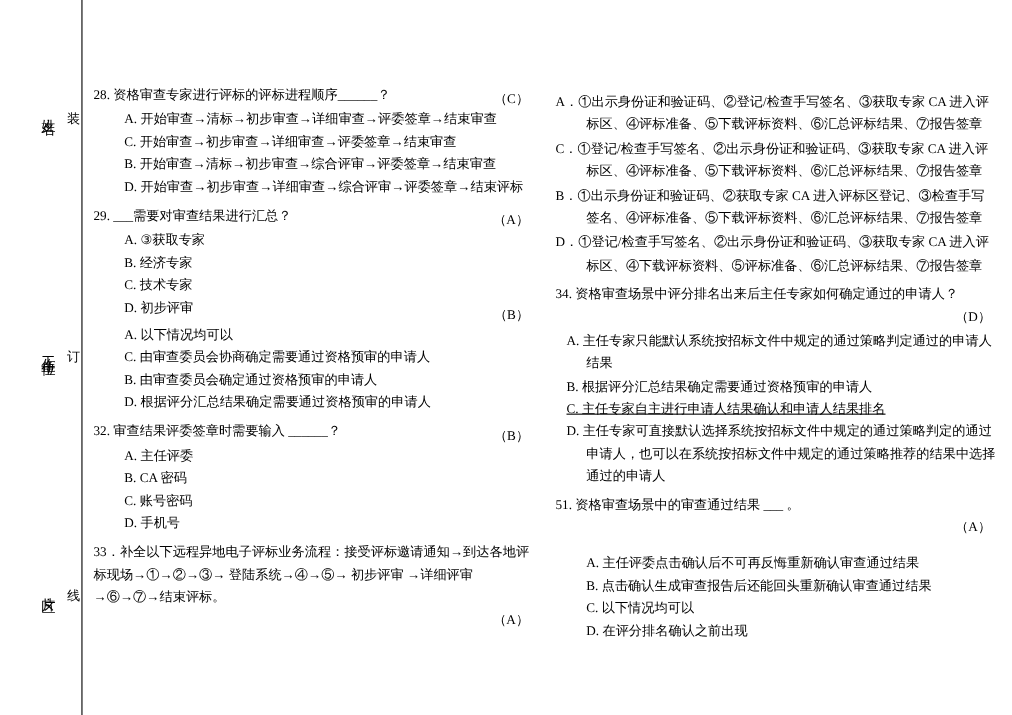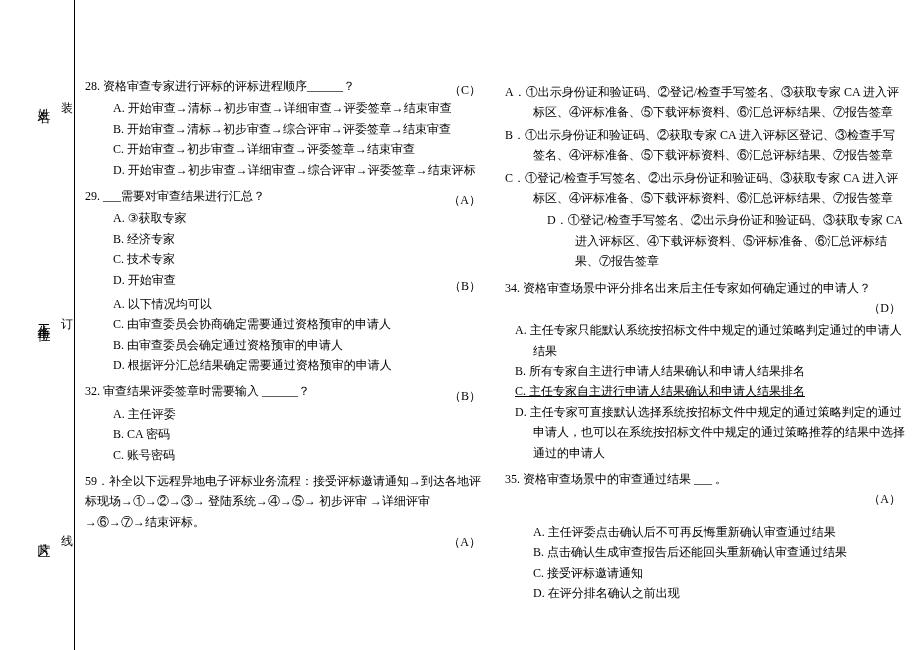--- a/index.html
+++ b/index.html
@@ -111,84 +111,85 @@
 </div>
 
 <div class="columns">
   <div class="col">
 
     <div class="stem">28. 资格审查专家进行评标的评标进程顺序______？</div>
     <div class="optwrap">
       <div class="ans">（C）</div>
       <div class="opts">
         <div>A. 开始审查→清标→初步审查→详细审查→评委签章→结束审查</div>
+        <div>C. 开始审查→初步审查→详细审查→评委签章→结束审查</div>
         <div>B. 开始审查→清标→初步审查→综合评审→评委签章→结束审查</div>
-        <div>C. 开始审查→初步审查→详细审查→评委签章→结束审查</div>
         <div>D. 开始审查→初步审查→详细审查→综合评审→评委签章→结束评标</div>
       </div>
     </div>
 
     <div class="stem">29. ___需要对审查结果进行汇总？</div>
     <div class="optwrap">
       <div class="ans">（A）</div>
       <div class="opts">
         <div>A. ③获取专家</div>
         <div>B. 经济专家</div>
         <div>C. 技术专家</div>
-        <div>D. 开始审查</div>
+        <div>D. 初步评审</div>
       </div>
     </div>
 
     <div class="optwrap">
       <div class="ans">（B）</div>
       <div class="opts">
         <div>A. 以下情况均可以</div>
         <div>C. 由审查委员会协商确定需要通过资格预审的申请人</div>
         <div>B. 由审查委员会确定通过资格预审的申请人</div>
         <div>D. 根据评分汇总结果确定需要通过资格预审的申请人</div>
       </div>
     </div>
 
     <div class="stem">32. 审查结果评委签章时需要输入  ______？</div>
     <div class="optwrap">
       <div class="ans">（B）</div>
       <div class="opts">
         <div>A. 主任评委</div>
         <div>B. CA 密码</div>
         <div>C. 账号密码</div>
+        <div>D. 手机号</div>
       </div>
     </div>
 
-    <div class="stem">59．补全以下远程异地电子评标业务流程：接受评标邀请通知→到达各地评标现场→①→②→③→ 登陆系统→④→⑤→ 初步评审 →详细评审→⑥→⑦→结束评标。</div>
+    <div class="stem">33．补全以下远程异地电子评标业务流程：接受评标邀请通知→到达各地评标现场→①→②→③→ 登陆系统→④→⑤→ 初步评审 →详细评审→⑥→⑦→结束评标。</div>
     <div class="ans2">（A）</div>
 
   </div>
 
   <div class="col">
 
     <div class="opts" style="padding-left:0;">
       <div class="ind2" style="text-indent:-28px;padding-left:28px;margin-top:12px;">A．①出示身份证和验证码、②登记/检查手写签名、③获取专家 CA 进入评标区、④评标准备、⑤下载评标资料、⑥汇总评标结果、⑦报告签章</div>
+      <div class="ind2" style="text-indent:-28px;padding-left:28px;margin-top:2px;">C．①登记/检查手写签名、②出示身份证和验证码、③获取专家 CA 进入评标区、④评标准备、⑤下载评标资料、⑥汇总评标结果、⑦报告签章</div>
       <div class="ind2" style="text-indent:-28px;padding-left:28px;margin-top:2px;">B．①出示身份证和验证码、②获取专家 CA 进入评标区登记、③检查手写签名、④评标准备、⑤下载评标资料、⑥汇总评标结果、⑦报告签章</div>
-      <div class="ind2" style="text-indent:-28px;padding-left:28px;margin-top:2px;">C．①登记/检查手写签名、②出示身份证和验证码、③获取专家 CA 进入评标区、④评标准备、⑤下载评标资料、⑥汇总评标结果、⑦报告签章</div>
-      <div class="ind2" style="text-indent:-28px;padding-left:28px;margin-top:2px;margin-left:42px;">D．①登记/检查手写签名、②出示身份证和验证码、③获取专家 CA 进入评标区、④下载评标资料、⑤评标准备、⑥汇总评标结果、⑦报告签章</div>
+      <div class="ind2" style="text-indent:-28px;padding-left:28px;margin-top:2px;">D．①登记/检查手写签名、②出示身份证和验证码、③获取专家 CA 进入评标区、④下载评标资料、⑤评标准备、⑥汇总评标结果、⑦报告签章</div>
     </div>
 
     <div class="stem">34. 资格审查场景中评分排名出来后主任专家如何确定通过的申请人？</div>
     <div class="ans2">（D）</div>
     <div class="opts" style="padding-left:0;">
       <div style="text-indent:-18px;padding-left:28px;">A. 主任专家只能默认系统按招标文件中规定的通过策略判定通过的申请人结果</div>
-      <div style="text-indent:-18px;padding-left:28px;">B. 所有专家自主进行申请人结果确认和申请人结果排名</div>
+      <div style="text-indent:-18px;padding-left:28px;">B. 根据评分汇总结果确定需要通过资格预审的申请人</div>
       <div style="text-indent:-18px;padding-left:28px;text-decoration:underline;">C. 主任专家自主进行申请人结果确认和申请人结果排名</div>
       <div style="text-indent:-18px;padding-left:28px;">D. 主任专家可直接默认选择系统按招标文件中规定的通过策略判定的通过申请人，也可以在系统按招标文件中规定的通过策略推荐的结果中选择通过的申请人</div>
     </div>
 
-    <div class="stem">35. 资格审查场景中的审查通过结果  ___ 。</div>
+    <div class="stem">51. 资格审查场景中的审查通过结果  ___ 。</div>
     <div class="ans2">（A）</div>
     <div style="height:10px"></div>
     <div class="opts">
       <div>A. 主任评委点击确认后不可再反悔重新确认审查通过结果</div>
       <div>B. 点击确认生成审查报告后还能回头重新确认审查通过结果</div>
-      <div>C. 接受评标邀请通知</div>
+      <div>C. 以下情况均可以</div>
       <div>D. 在评分排名确认之前出现</div>
     </div>
 
   </div>
 </div>
 
 </body></html>

